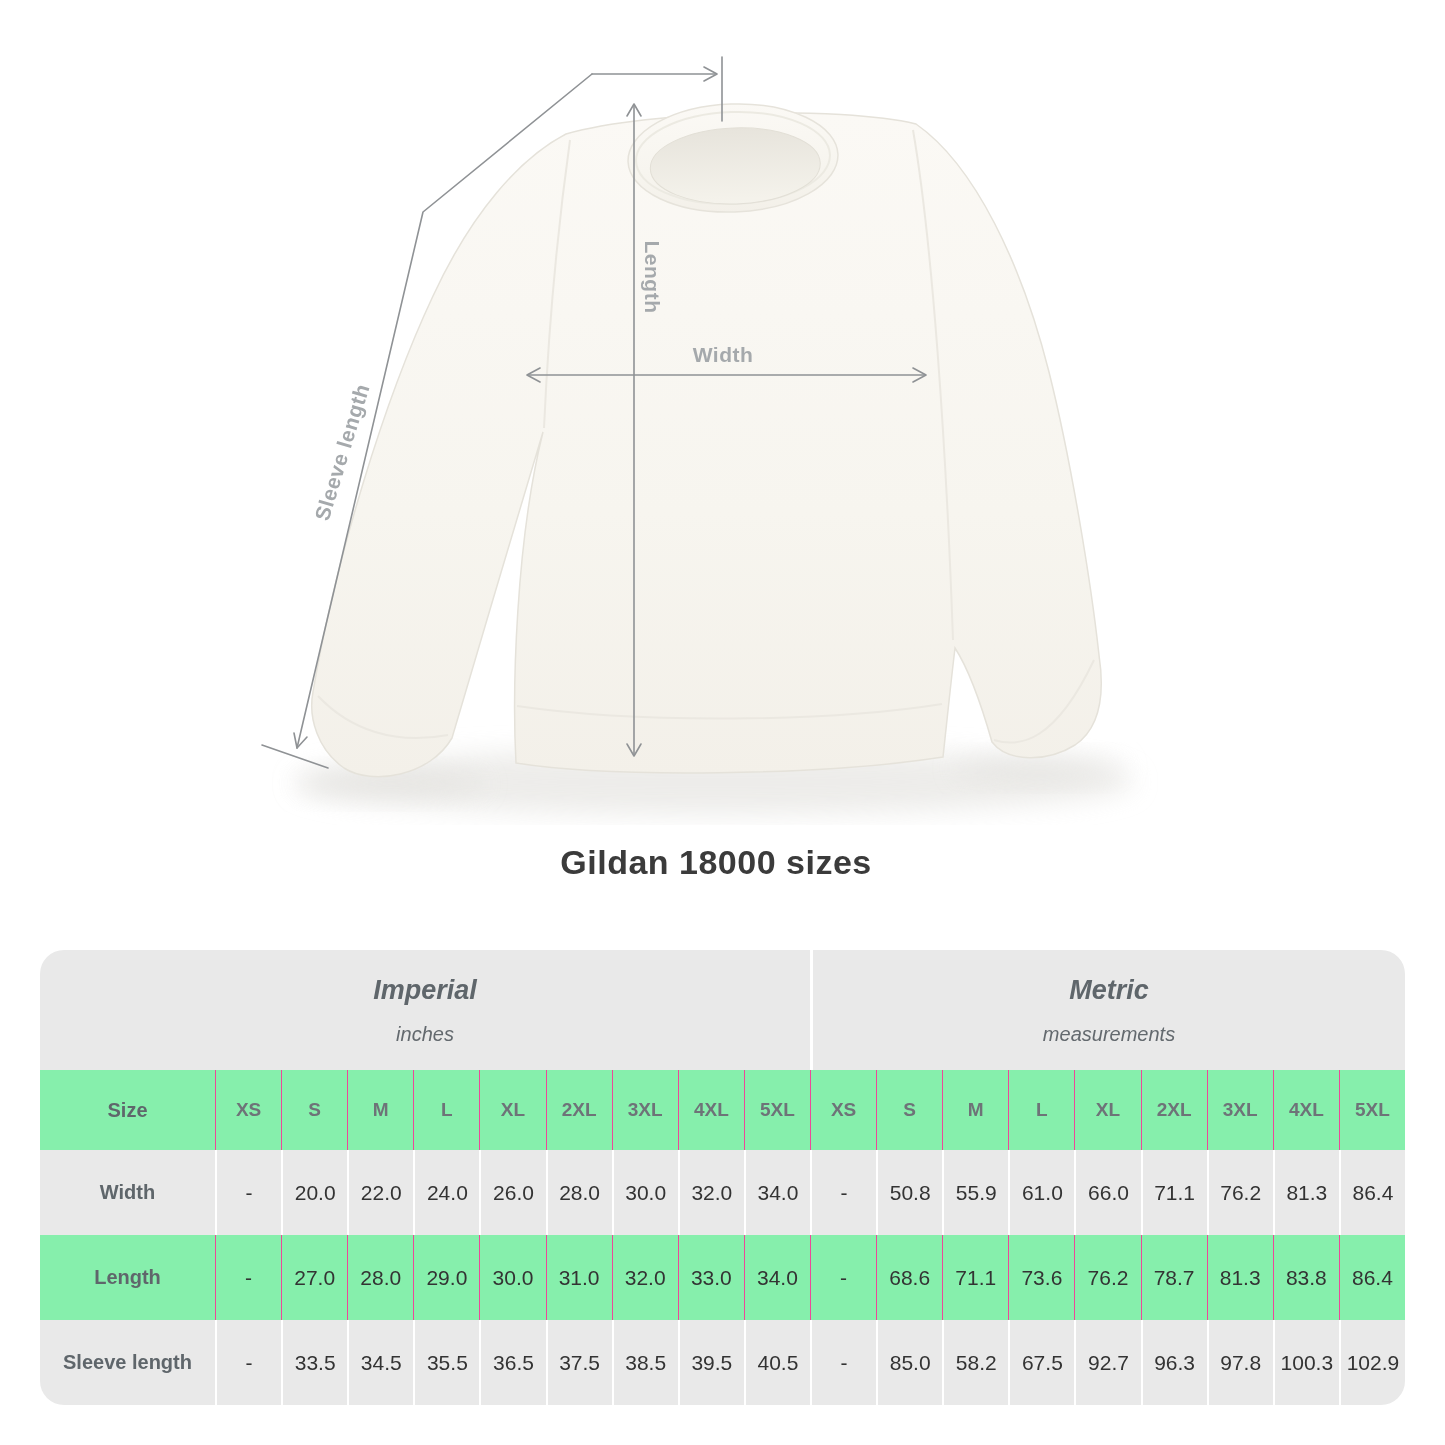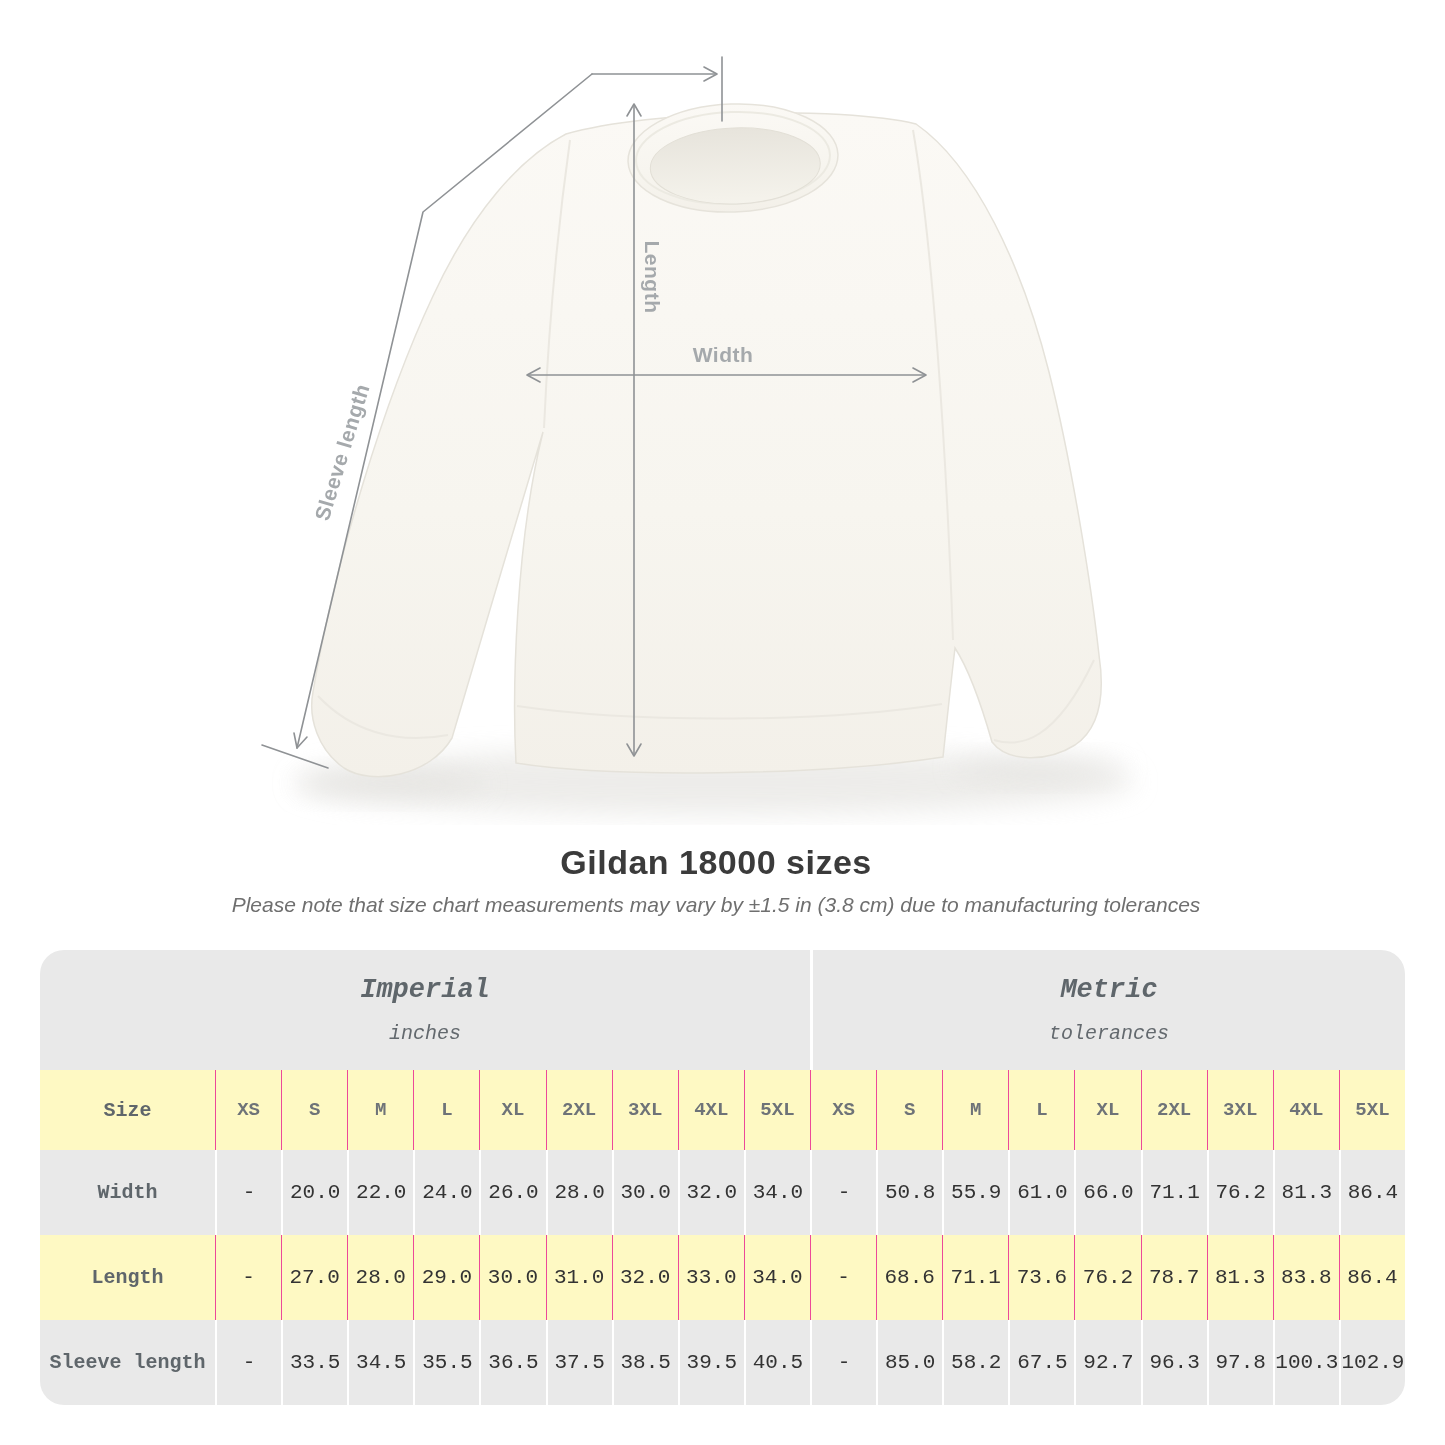--- a/index.html
+++ b/index.html
@@ -11,34 +11,34 @@
   .figure svg { display:block; }
 
   .heading { position:absolute; left:0; top:843px; width:1432px; text-align:center; }
   .heading .title { font-size:34px; font-weight:bold; color:#3b3b3b; letter-spacing:0.5px; }
   .heading .note  { margin-top:11px; font-size:21px; font-style:italic; color:#6f6f6f; }
 
   .table-wrap {
     position:absolute; left:40px; top:950px; width:1365px; height:455px;
     border-radius:24px; overflow:hidden; background:#ffffff;
   }
-  .trow { display:grid; grid-template-columns:175px repeat(18, 1fr); align-items:stretch;font-family:Liberation Mono, monospace; }
+  .trow { display:grid; grid-template-columns:175px repeat(18, 1fr); align-items:stretch; }
   .trow .c { display:flex; align-items:center; justify-content:center; }
 
   .trow.group { height:120px; column-gap:3px; background:#ffffff; }
   .trow.group .gcell {
     background:#e9e9e9; display:flex; flex-direction:column;
     align-items:center; justify-content:center;
   }
   .gcell .gname { font-size:27px; font-weight:bold; font-style:italic; color:#5f666b; }
   .gcell .gunit { margin-top:17px; font-size:20px; font-style:italic; color:#63696e; }
   .span-imperial { grid-column:1 / 11; }
   .span-metric   { grid-column:11 / 20; }
 
-  .trow.white { background:#fef9c3; }
+  .trow.white { background:#86efac; }
   .trow.white .c { border-left:1px solid #ec4899; }
   .trow.white .c:first-child { border-left:none; }
 
   .trow.sizes { height:80px; }
   .trow.datarow { height:85px; }
   .trow.gray { column-gap:2px; background:#ffffff; }
   .trow.gray .c { background:#e9e9e9; }
 
   .corner-label, .row-label { font-size:20px; font-weight:bold; color:#5f666b; }
   .size-h { font-size:19px; font-weight:bold; color:#6e7378; }
@@ -125,33 +125,32 @@
       <g font-family="Liberation Sans, sans-serif" font-size="21" font-weight="bold" fill="#a5a9ac" letter-spacing="0.5">
         <text x="652" y="284" text-anchor="middle" transform="rotate(90 652 277)">Length</text>
         <text x="723" y="362" text-anchor="middle">Width</text>
         <text x="340" y="458" text-anchor="middle" transform="rotate(-73 342 450)">Sleeve length</text>
       </g>
     </svg>
   </div>
 
   <div class="heading">
     <div class="title">Gildan 18000 sizes</div>
-    <div class="note">Please note that size chart measurements may vary by ±1.5 in (3.8 cm) due to manufacturing tolerances</div>
   </div>
 
   <div class="table-wrap">
 
     <div class="trow group">
       <div class="gcell span-imperial">
         <div class="gname">Imperial</div>
         <div class="gunit">inches</div>
       </div>
       <div class="gcell span-metric">
         <div class="gname">Metric</div>
-        <div class="gunit">tolerances</div>
+        <div class="gunit">measurements</div>
       </div>
     </div>
 
     <div class="trow sizes white">
       <div class="c corner-label">Size</div>
       <div class="c size-h">XS</div>
       <div class="c size-h">S</div>
       <div class="c size-h">M</div>
       <div class="c size-h">L</div>
       <div class="c size-h">XL</div>

